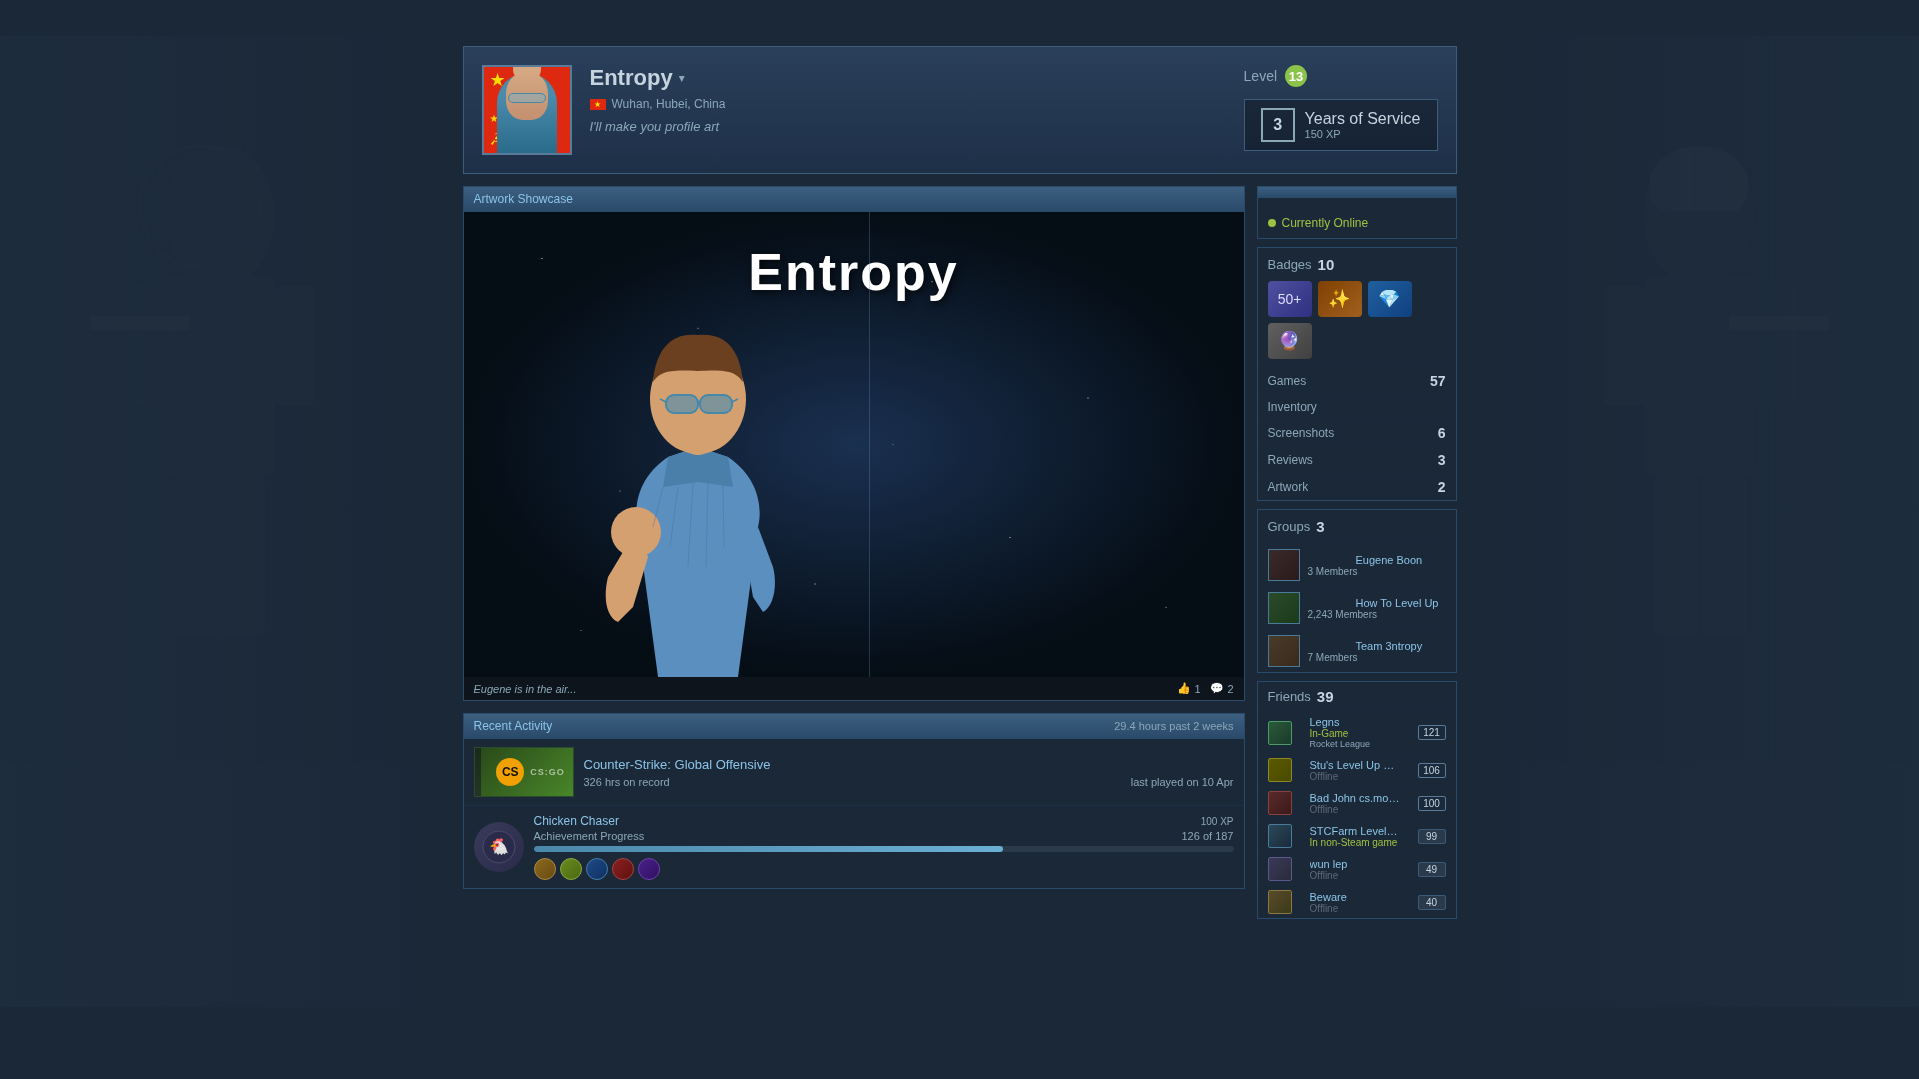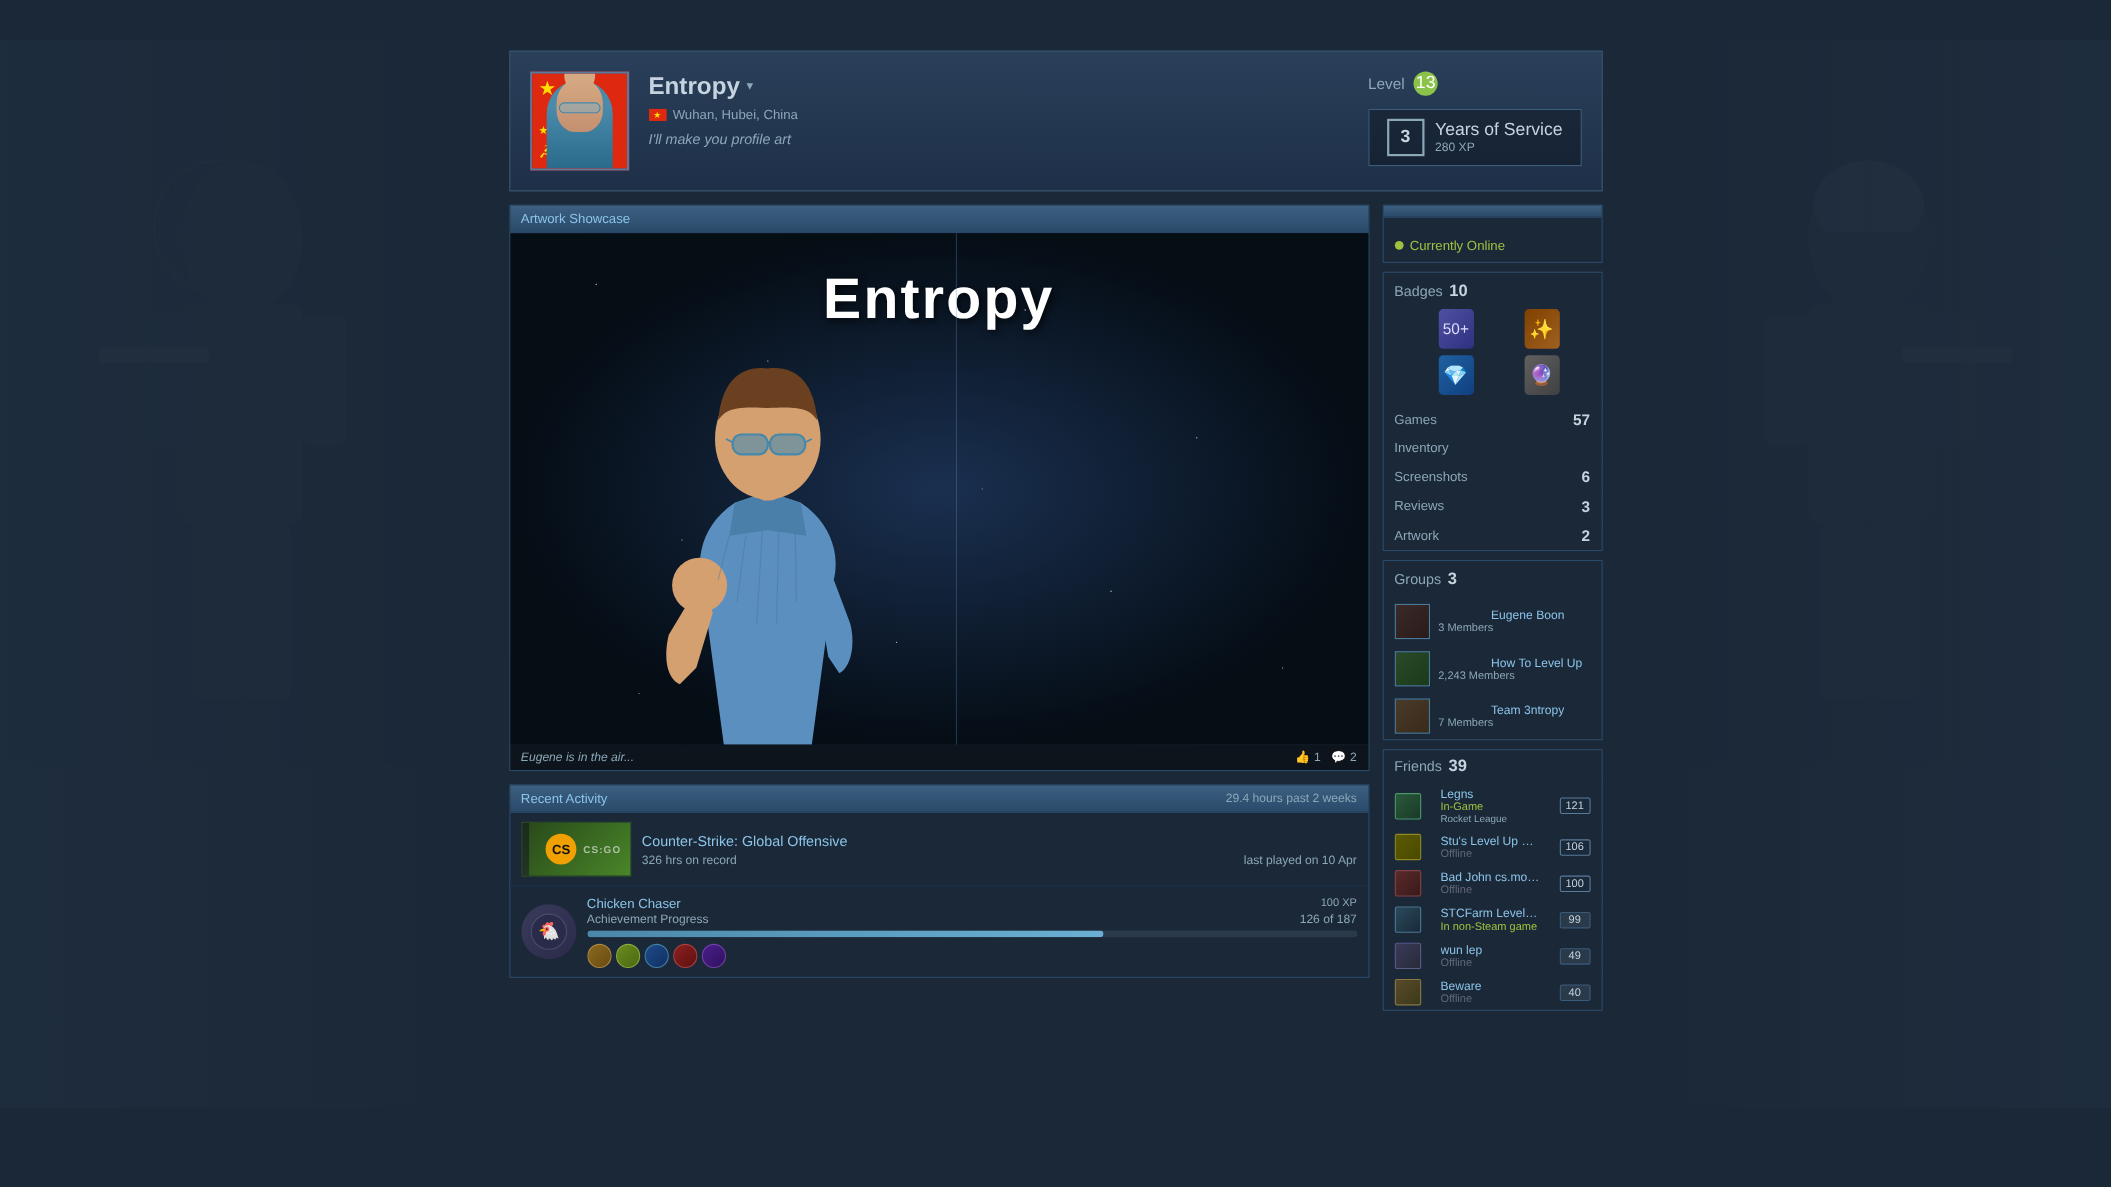--- a/index.html
+++ b/index.html
@@ -216,22 +216,22 @@
       gap: 8px;
       margin-bottom: 12px;
     }
     .level-text {
       color: #8ba8b8;
       font-size: 14px;
     }
     .level-badge {
       background: #8bc34a;
       color: white;
-      font-size: 16px;
-      font-weight: normal;
+      font-size: 13px;
+      font-weight: bold;
       width: 22px; height: 22px;
       border-radius: 50%;
       display: flex;
       align-items: center;
       justify-content: center;
     }
     .years-of-service {
       background: rgba(0,0,0,0.3);
       border: 1px solid #3d5d7a;
       padding: 8px 16px;
@@ -506,28 +506,27 @@
       margin-bottom: 8px;
     }
     .section-label { color: #8ba8b8; font-size: 13px; }
     .section-count { color: #c6d4df; font-size: 15px; font-weight: bold; }
     .badges-row {
       display: flex;
       gap: 6px;
       flex-wrap: wrap;
     }
     .badge-icon {
-      width: 32px; height: 36px;
+      width: 44px; height: 36px;
       border-radius: 4px;
       display: flex;
       align-items: center;
       justify-content: center;
       font-size: 18px;
       cursor: pointer;
-      margin-left: 40px;
     }
     .badge-50 { background: linear-gradient(135deg, #5050a0, #3030808); }
     .badge-burst { background: linear-gradient(135deg, #804000, #a06020); }
     .badge-blue { background: linear-gradient(135deg, #2060a0, #1040808); }
     .badge-silver { background: linear-gradient(135deg, #606060, #404040); }
 
     
     .stat-row {
       padding: 5px 10px;
       display: flex;
@@ -696,21 +695,21 @@
     </div>
     <div id="profile-level">
       <div class="level-label">
         <span class="level-text">Level</span>
         <div class="level-badge">13</div>
       </div>
       <div class="years-of-service">
         <div class="years-number">3</div>
         <div class="years-info">
           <div>Years of Service</div>
-          <div>280 XP</div>
+          <div>150 XP</div>
         </div>
       </div>
     </div>
   </div>
 
   <div id="content-area">
 
     <div id="left-panel">
 
       <div id="artwork-showcase">

